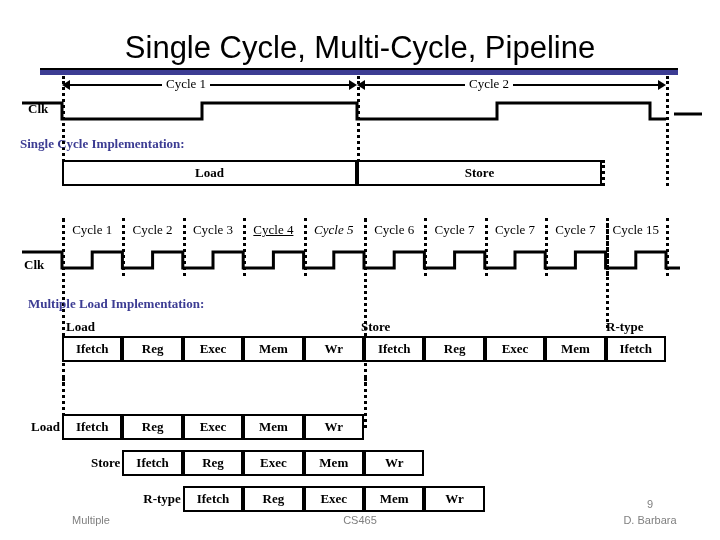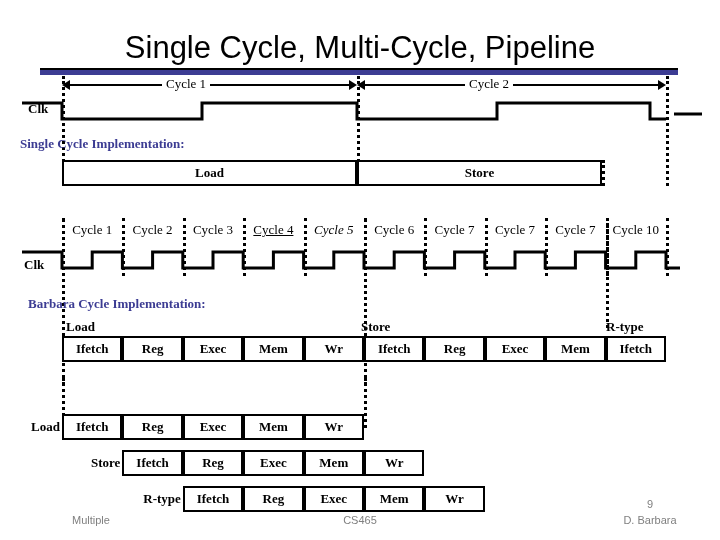--- a/index.html
+++ b/index.html
@@ -136,21 +136,21 @@
   <div class="abs" id="mc-cycle-labels" style="left: 0px; top: 222px; width: 720px; height: 18px;">
       <div class="abs cyclelabel" style="left: 62px; width: 60.4px; top: 0px;">Cycle 1</div>
       <div class="abs cyclelabel" style="left: 122.4px; width: 60.4px; top: 0px;">Cycle 2</div>
       <div class="abs cyclelabel" style="left: 182.8px; width: 60.4px; top: 0px;">Cycle 3</div>
       <div class="abs cyclelabel" style="left: 243.2px; width: 60.4px; top: 0px; text-decoration: underline;">Cycle 4</div>
       <div class="abs cyclelabel" style="left: 303.6px; width: 60.4px; top: 0px; font-style: italic;">Cycle 5</div>
       <div class="abs cyclelabel" style="left: 364px; width: 60.4px; top: 0px;">Cycle 6</div>
       <div class="abs cyclelabel" style="left: 424.4px; width: 60.4px; top: 0px;">Cycle 7</div>
       <div class="abs cyclelabel" style="left: 484.8px; width: 60.4px; top: 0px;">Cycle 7</div>
       <div class="abs cyclelabel" style="left: 545.2px; width: 60.4px; top: 0px;">Cycle 7</div>
-      <div class="abs cyclelabel" style="left: 605.6px; width: 60.4px; top: 0px;">Cycle 10</div>
+      <div class="abs cyclelabel" style="left: 605.6px; width: 60.4px; top: 0px;">Cycle 15</div>
     </div>
 
   <div class="abs" id="mc-guides" style="left: 0px; top: 0px; width: 720px; height: 540px; pointer-events: none;">
       <div class="abs vguide" style="left: 62px; top: 218px; height: 58px;"></div>
       <div class="abs vguide" style="left: 122.4px; top: 218px; height: 58px;"></div>
       <div class="abs vguide" style="left: 182.8px; top: 218px; height: 58px;"></div>
       <div class="abs vguide" style="left: 243.2px; top: 218px; height: 58px;"></div>
       <div class="abs vguide" style="left: 303.6px; top: 218px; height: 58px;"></div>
       <div class="abs vguide" style="left: 364px; top: 218px; height: 58px;"></div>
       <div class="abs vguide" style="left: 424.4px; top: 218px; height: 58px;"></div>
@@ -167,21 +167,21 @@
 
   <div class="abs" style="left:24px;top:255px;">
     <span class="clklabel">Clk</span>
   </div>
   <div class="abs" style="left:22px;top:244px;">
     <svg width="680" height="32" viewBox="0 0 680 32">
       <path id="mcwave" d="M0,8 L40,8 L40,24 L70.2,24 L70.2,8 L100.4,8 L100.4,24 L130.6,24 L130.6,8 L160.8,8 L160.8,24 L191.0,24 L191.0,8 L221.2,8 L221.2,24 L251.4,24 L251.4,8 L281.6,8 L281.6,24 L311.8,24 L311.8,8 L342.0,8 L342.0,24 L372.2,24 L372.2,8 L402.4,8 L402.4,24 L432.6,24 L432.6,8 L462.8,8 L462.8,24 L493.0,24 L493.0,8 L523.2,8 L523.2,24 L553.4,24 L553.4,8 L583.6,8 L583.6,24 L613.8,24 L613.8,8 L644.0,8 L644.0,24 L658.0,24" fill="none" stroke="#000000" stroke-width="3"></path>
     </svg>
   </div>
 
-  <div class="abs sectionhead" style="left:28px;top:296px;">Barbara Cycle Implementation:</div>
+  <div class="abs sectionhead" style="left:28px;top:296px;">Multiple Load Implementation:</div>
 
   <div class="abs plainlabel" style="left:66px;top:319px;">Load</div>
   <div class="abs plainlabel" style="left:361px;top:319px;">Store</div>
   <div class="abs plainlabel" style="left:606px;top:319px;">R-type</div>
 
   <div class="abs" id="mc-stage-boxes" style="left: 0px; top: 336px; width: 720px; height: 26px;">
       <div class="abs cellbox" style="left: 62px; top: 0px; width: 60.4px; height: 26px;">Ifetch</div>
       <div class="abs cellbox" style="left: 122.4px; top: 0px; width: 60.4px; height: 26px;">Reg</div>
       <div class="abs cellbox" style="left: 182.8px; top: 0px; width: 60.4px; height: 26px;">Exec</div>
       <div class="abs cellbox" style="left: 243.2px; top: 0px; width: 60.4px; height: 26px;">Mem</div>

